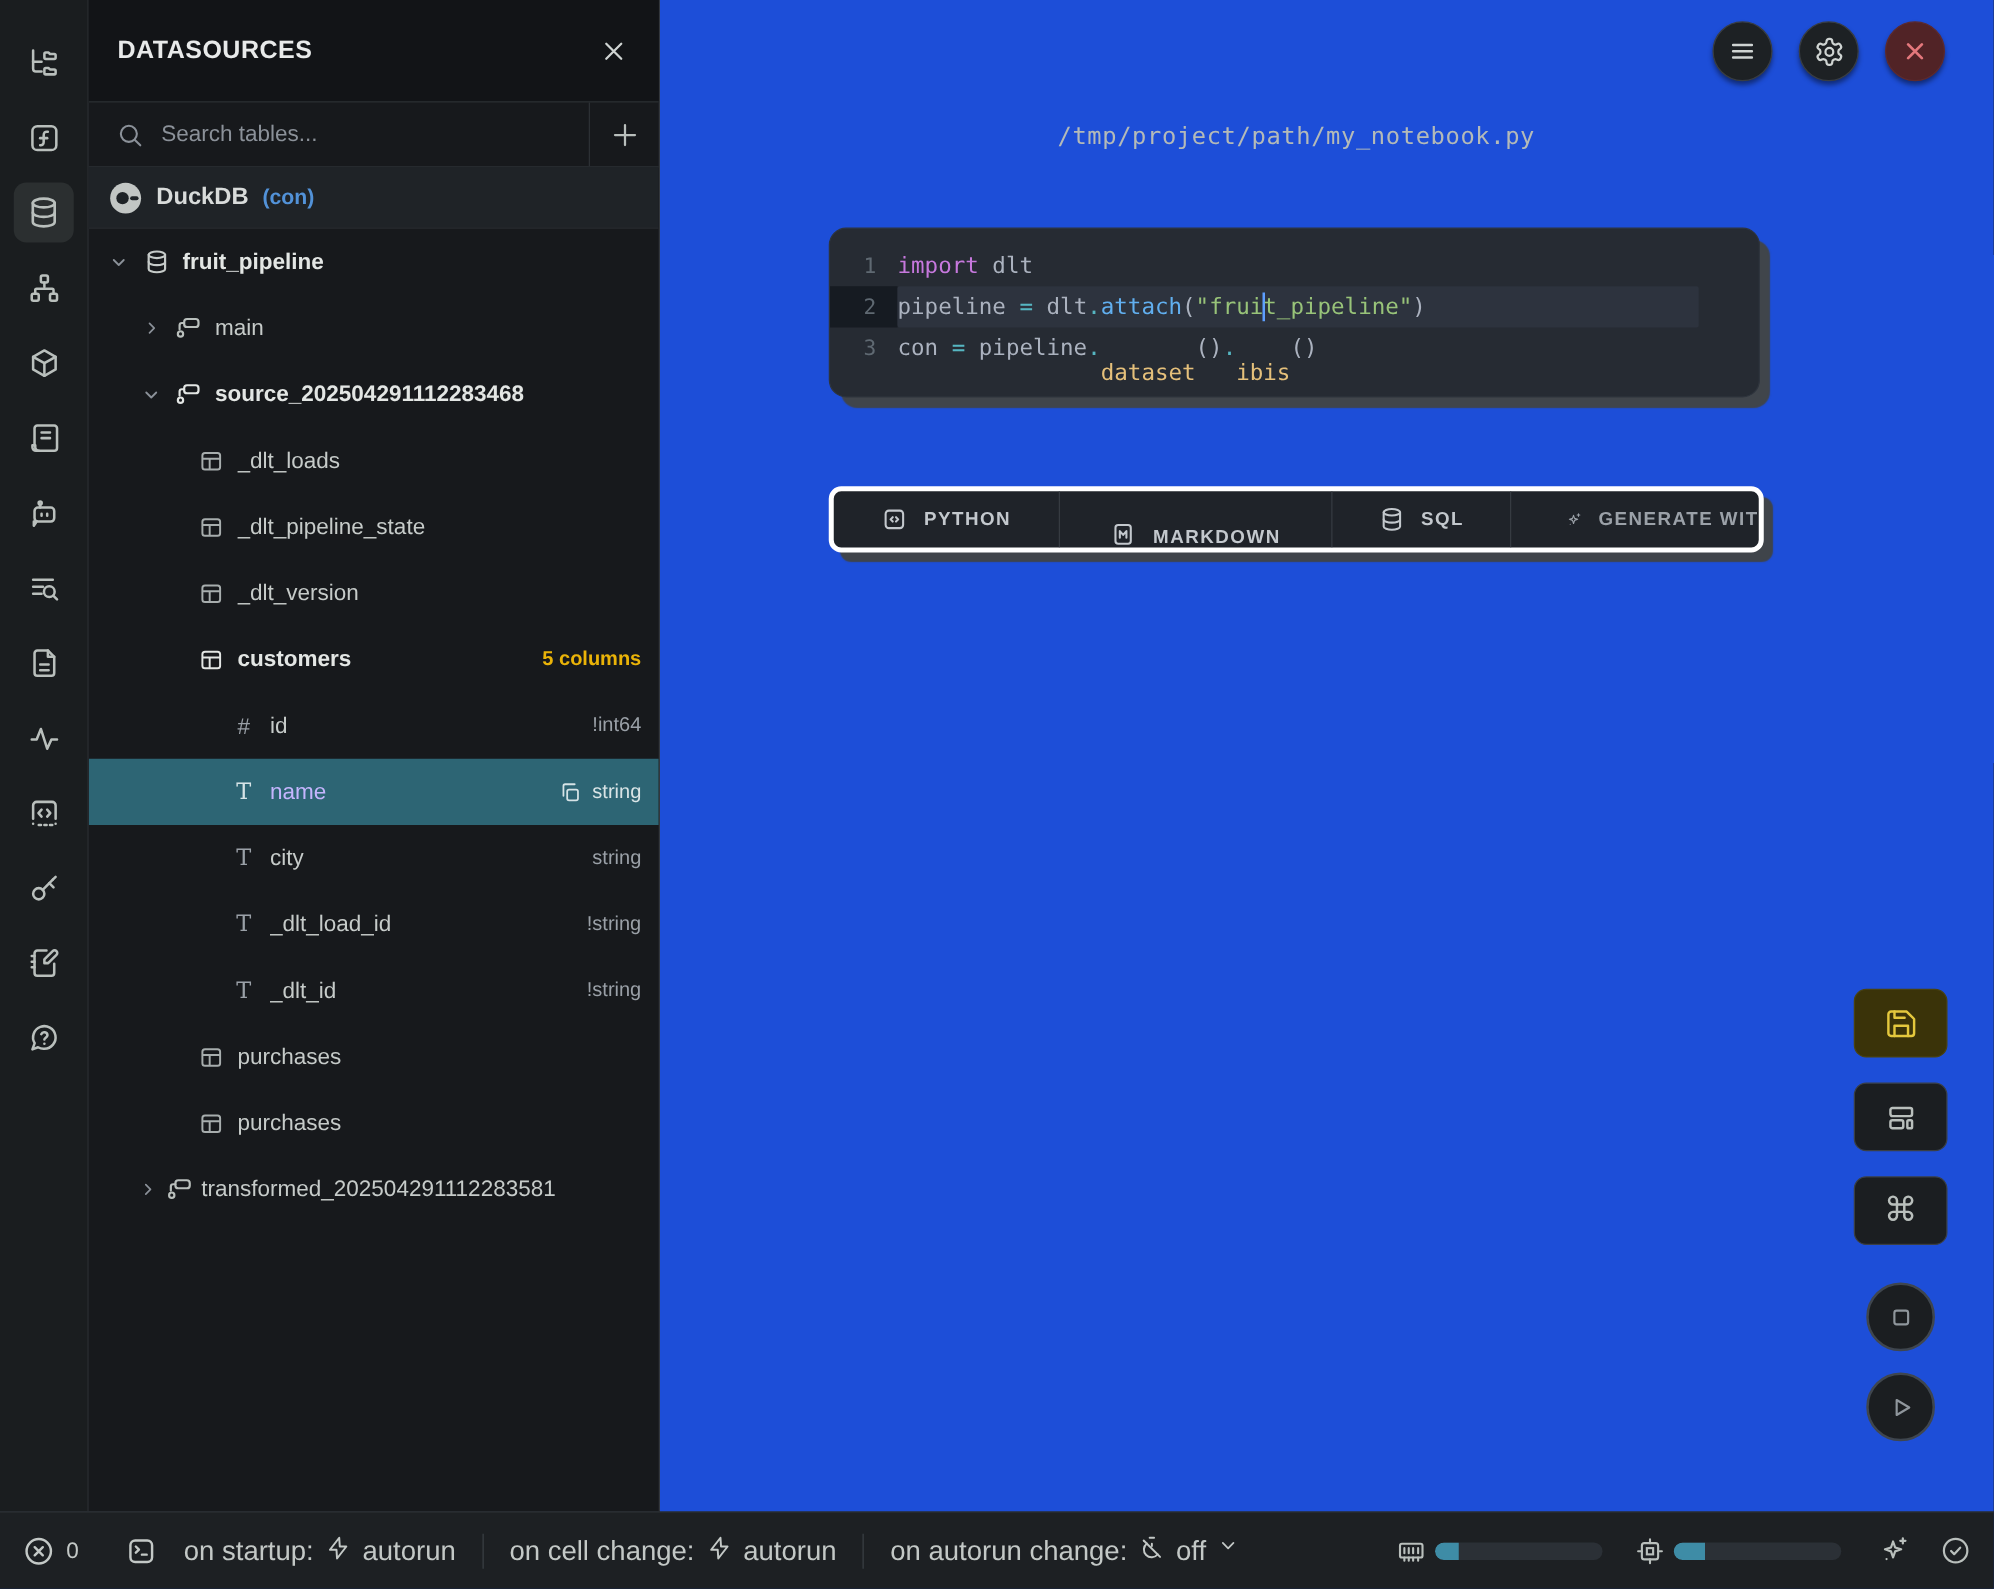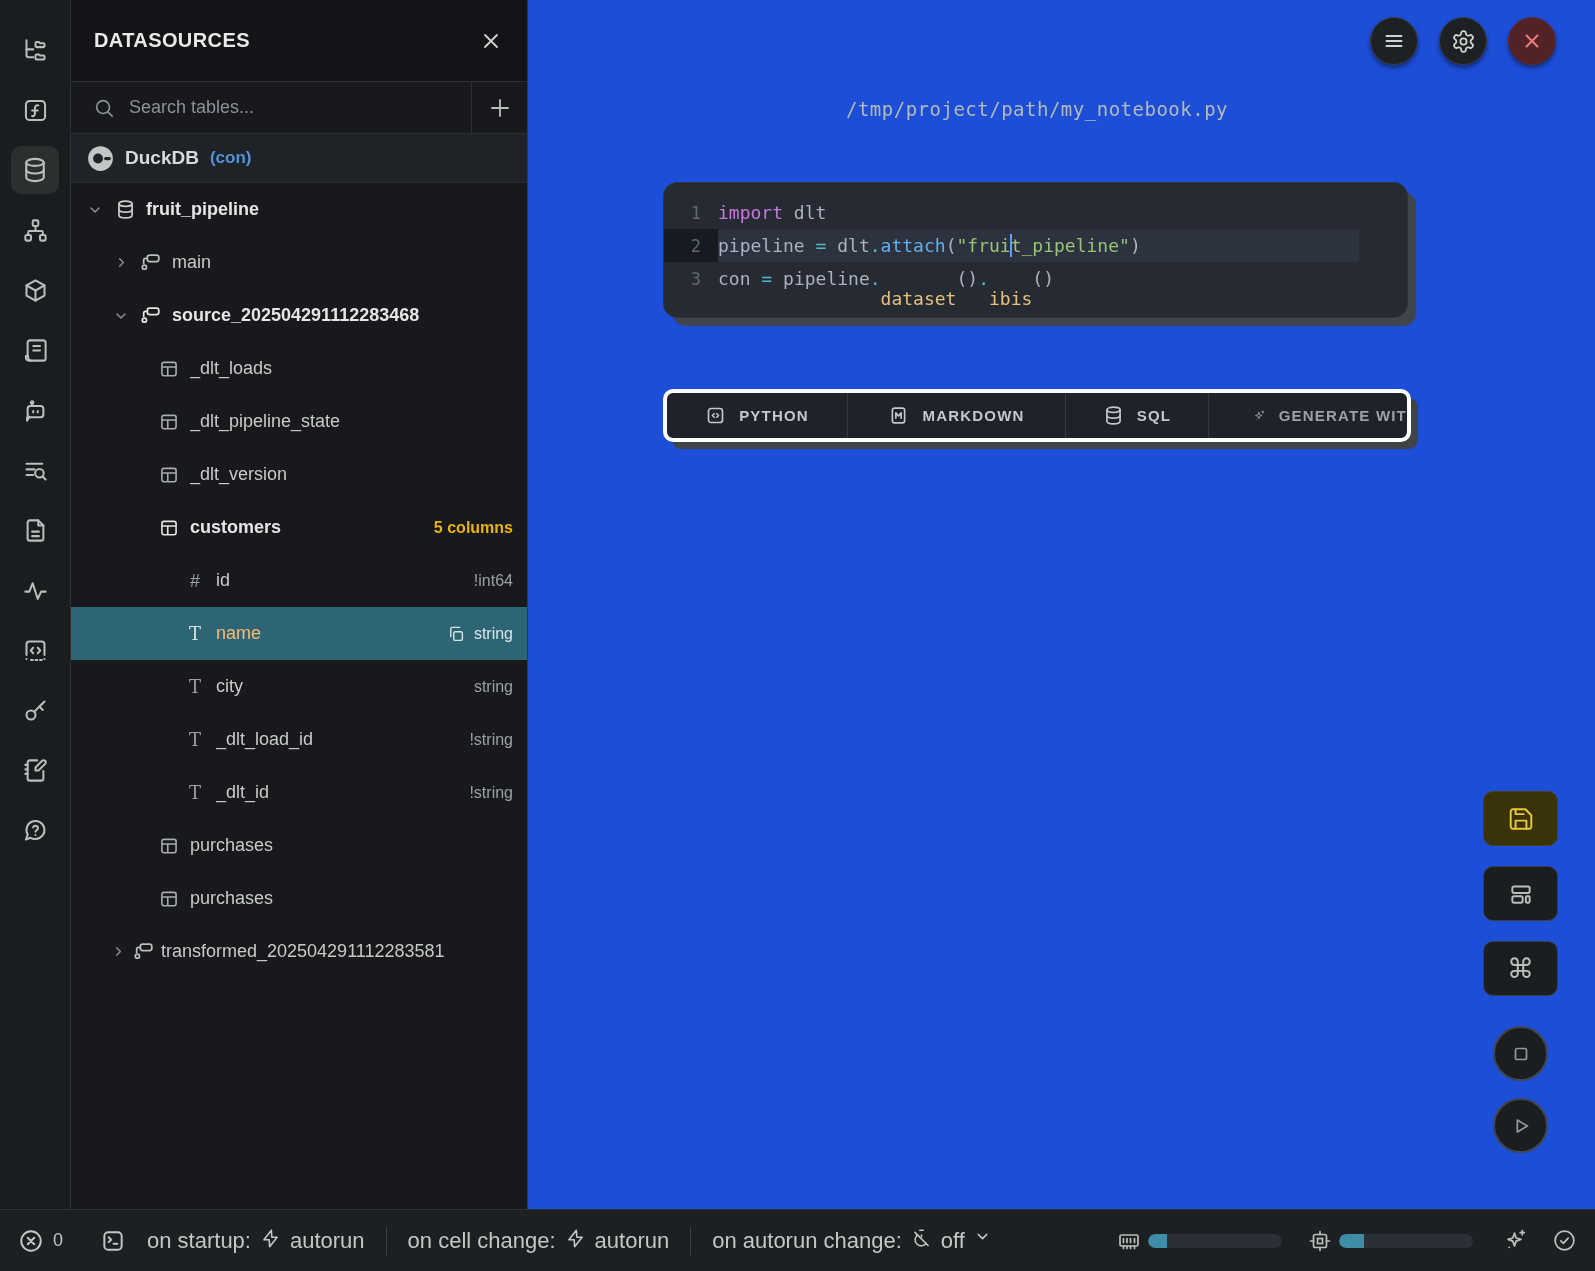--- a/index.html
+++ b/index.html
@@ -68,21 +68,21 @@
   .tree-row .t-icon { width:24px; display:flex; justify-content:center; flex-shrink:0; }
   .tree-row .lbl { white-space:nowrap; overflow:hidden; }
   .tree-row .meta { margin-left:auto; font-size:16px; color:#9aa0a7; display:flex; align-items:center; gap:9px; }
   .tree-row.bold .lbl { font-weight:bold; color:#e3e6e4; }
   .tree-row.bold .meta { font-weight:bold; color:#eab308; }
   .lv0 { padding-left:15px;text-align:center; }
   .lv1 { padding-left:41px; }
   .lv2 { padding-left:86px; }
   .lv3 { padding-left:112px; }
   .tree-row.selected { background:#2d6574; color:#ffffff; }
-  .tree-row.selected .lbl { color:#fdba74; }
+  .tree-row.selected .lbl { color:#c4b5fd; }
   .tree-row.selected .meta { color:#d9e4e6; }
   .glyph-icon { font-size:18px; color:#9aa0a7; line-height:1; }
   .glyph-serif { font-family:"DejaVu Serif", serif; }
   .tree-row.selected .glyph-icon { color:#d5e3e6; }
 
   
   .main { flex:1; position:relative; background:#1d4ed8; }
   .window-btns { position:absolute; top:17px; right:39px; display:flex; gap:21px; }
   .circle-btn {
     width:48px; height:48px; border-radius:50%; background:#1d2124;
@@ -118,21 +118,21 @@
     position:absolute; left:135px; top:389px; width:748px; height:53px;
     background:#1f2329; border:4px solid #ffffff; border-radius:10px;
     box-shadow:8px 8px 1px -1px #3f444a; display:flex; overflow:hidden;
   }
   .ca-btn {
     display:flex; align-items:center; justify-content:center; gap:13px;
     border-right:1px solid #363b41; cursor:pointer; color:#c3c8cd;
     font-size:15px; font-weight:bold; letter-spacing:1.2px; white-space:nowrap; overflow:hidden;
   }
   .ca-btn:last-child { border-right:none; justify-content:flex-start; padding-left:44px; color:#9ba1a8; }
-  .ca-1 { width:181px; } .ca-2 { width:218px; } .ca-3 { width:143px; } .ca-4 { flex:1; }
+  .ca-1 { width:181px; } .ca-2 { width:218px;align-items:flex-end; } .ca-3 { width:143px; } .ca-4 { flex:1; }
 
   .side-actions { position:absolute; right:37px; top:0; width:75px; height:100%; }
   .sq-btn {
     position:absolute; left:0; width:75px; height:55px; border-radius:10px;
     background:#1b1e21; border:1px solid #3a3f44;
     display:flex; align-items:center; justify-content:center; cursor:pointer;
   }
   .sq-btn.save { background:#3a3309; border-color:#4a420f; }
   .round-btn {
     position:absolute; left:10px; width:55px; height:55px; border-radius:50%;

